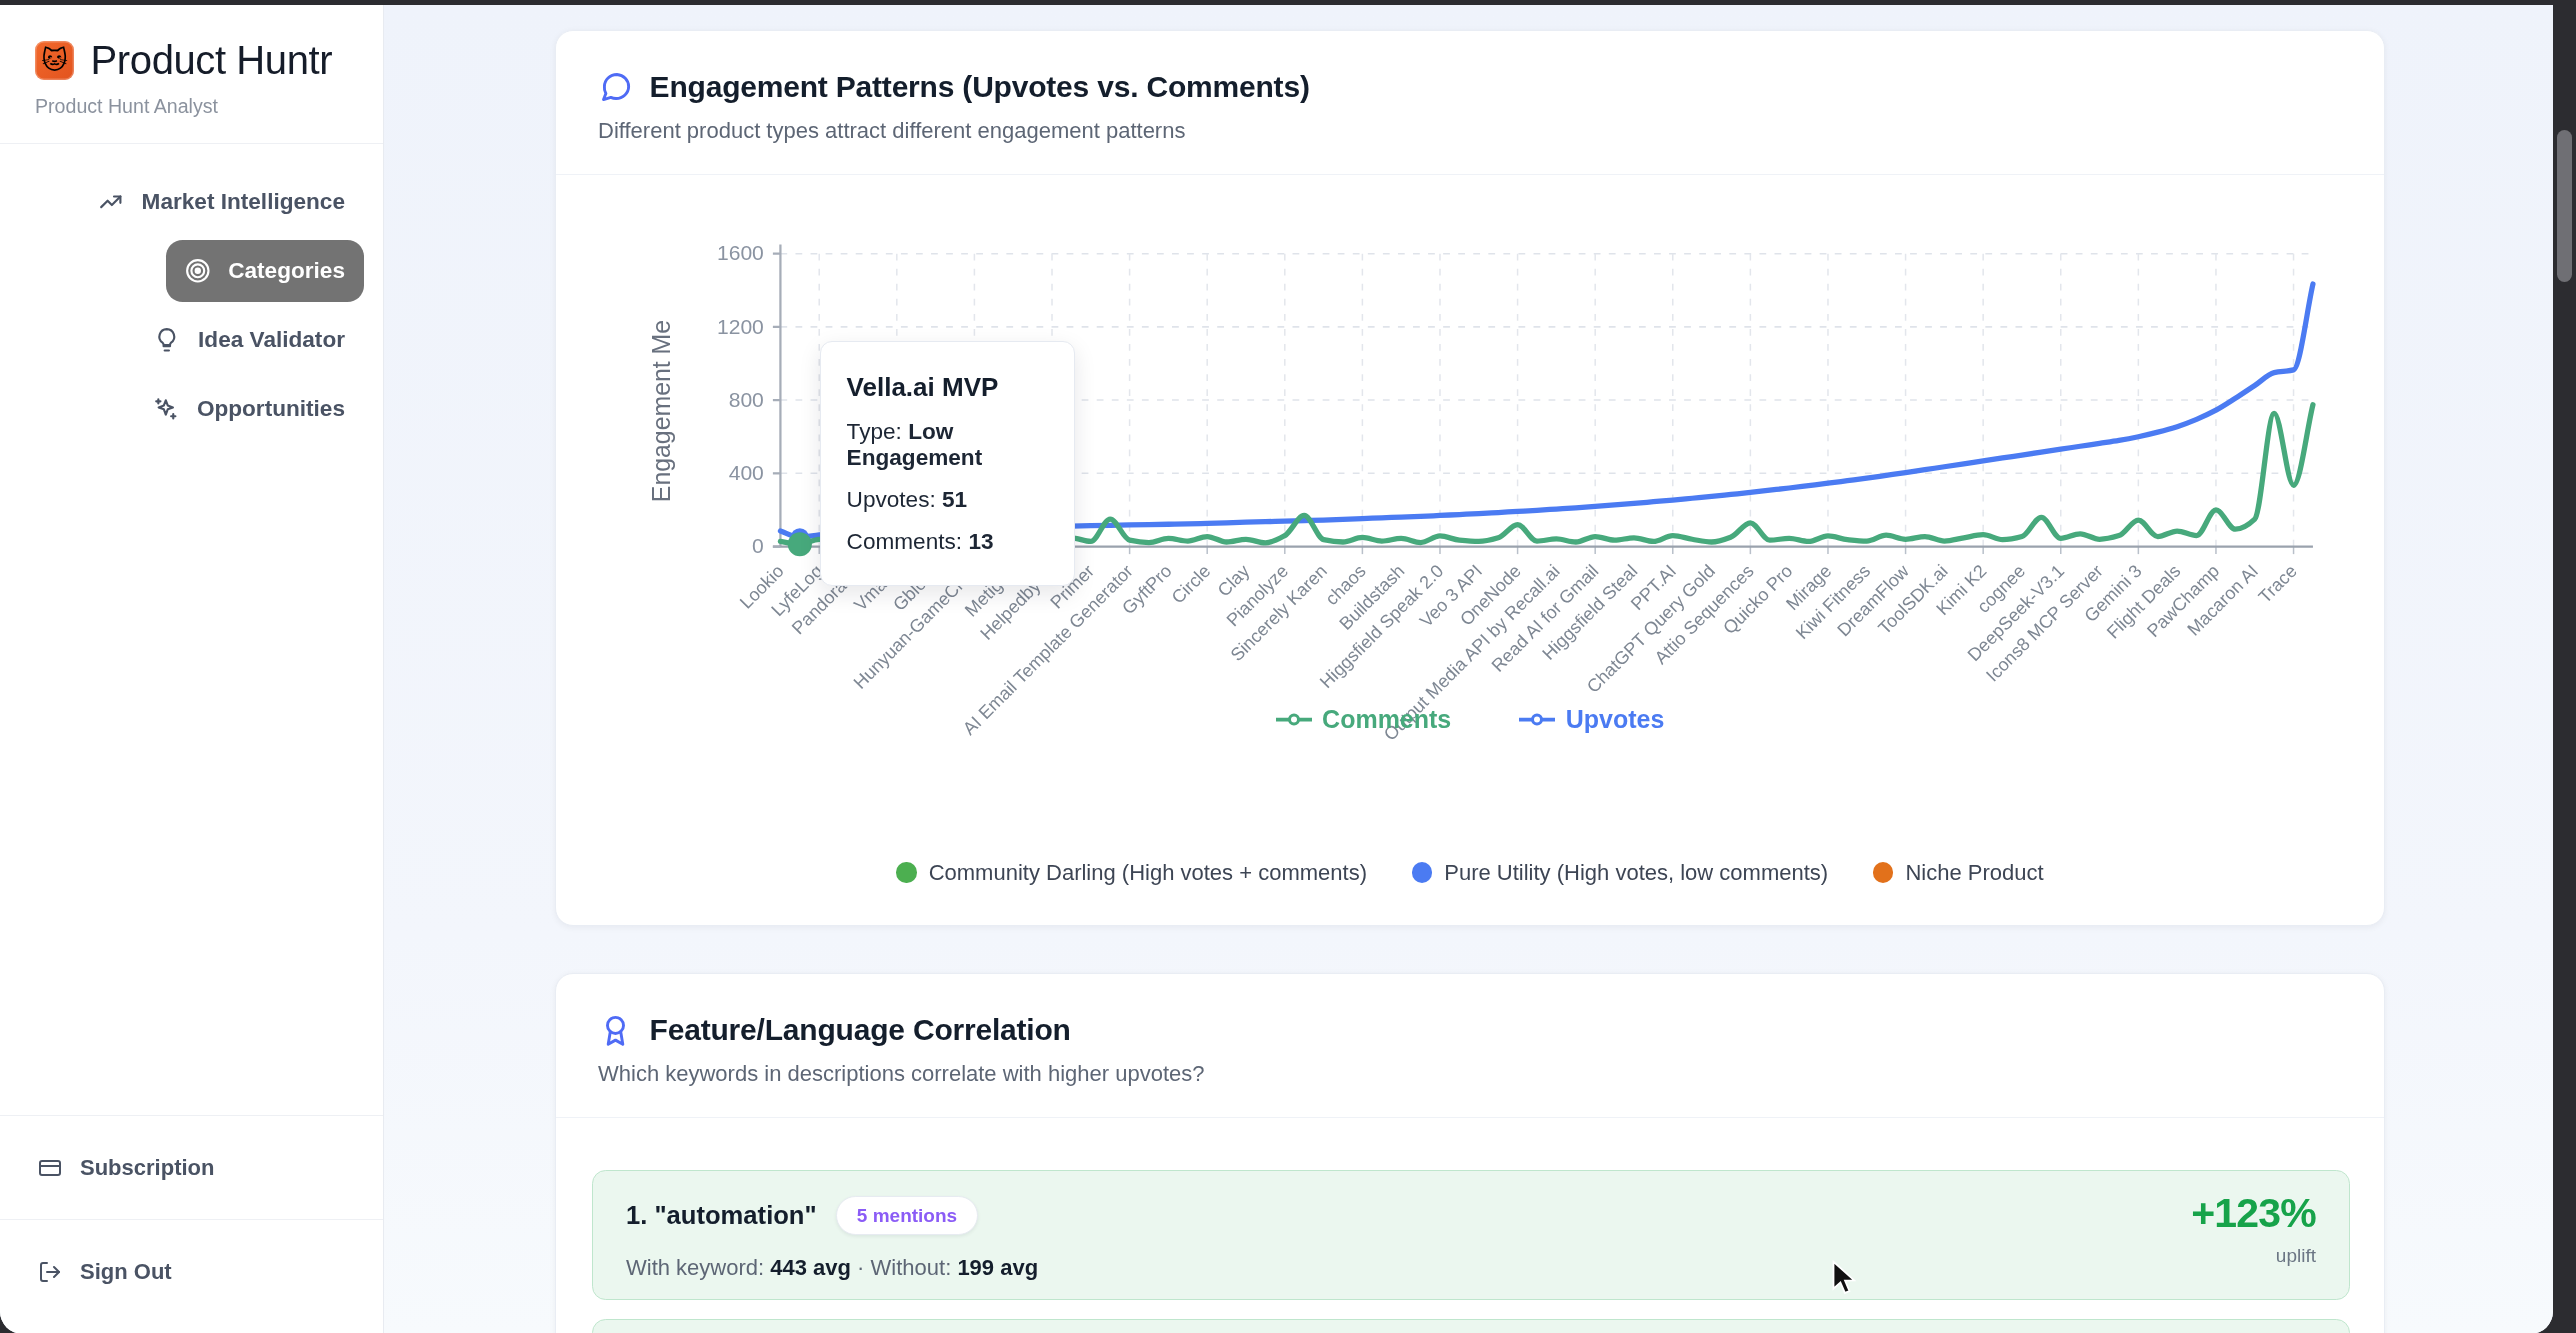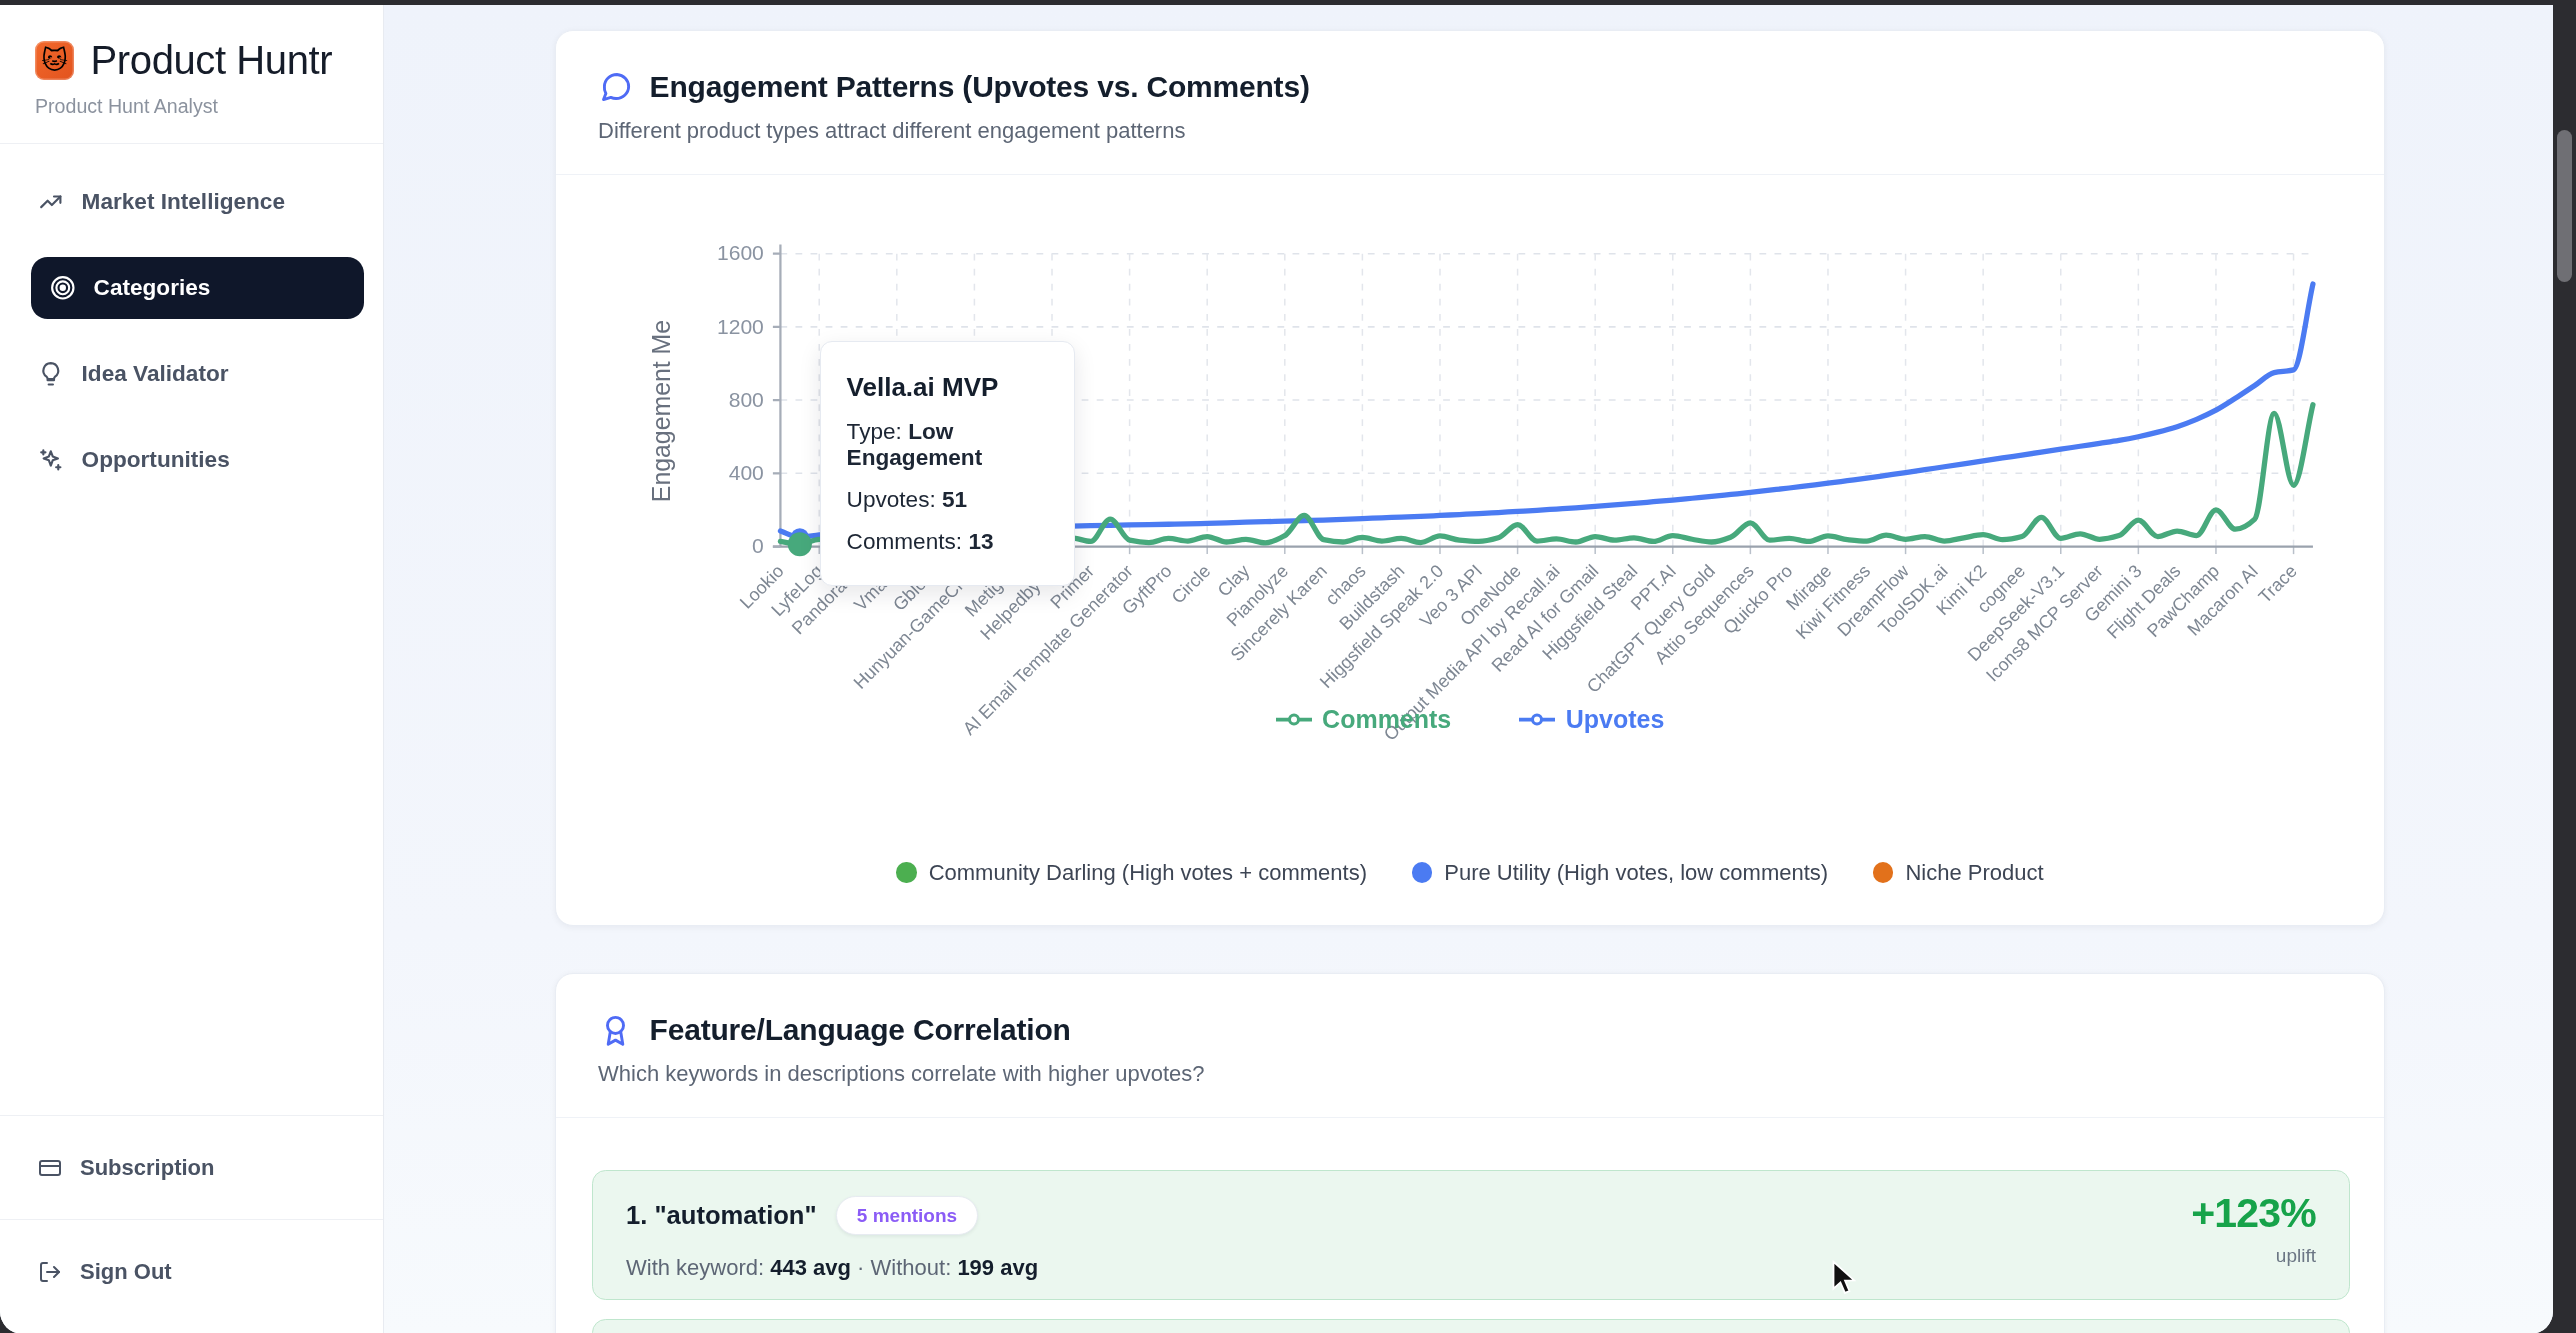--- a/index.html
+++ b/index.html
@@ -15,25 +15,25 @@
   .scroll-thumb{position:absolute;top:130px;right:3.8px;width:15px;height:152px;border-radius:7.5px;background:#6f6f74;}
 
   
   .sidebar{position:absolute;top:0;left:0;width:384px;height:100%;background:#ffffff;border-right:1.5px solid #e8ebf1;}
   .sb-header{padding:33px 35px 25.6px 35px;border-bottom:1.5px solid #eef0f4;}
   .sb-brandrow{display:flex;align-items:center;gap:16.6px;}
   .logo{width:39px;height:39px;border-radius:9px;background:linear-gradient(135deg,#f2692c,#e2531e);
     display:flex;align-items:center;justify-content:center;font-size:25.6px;flex:0 0 auto;box-shadow:inset 0 0 0 1.5px rgba(255,255,255,.25);}
   .app-title{font-size:40px;font-weight:400;color:#151c29;letter-spacing:-0.4px;}
   .app-tagline{margin-top:12px;font-size:19.6px;color:#8b929e;}
-  .nav{margin:27px 19px 0 19px;display:flex;flex-direction:column;gap:24px;}
+  .nav{margin:27px 19px 0 19px;display:flex;flex-direction:column;gap:7px;align-items:flex-end;}
   .nav-item{height:62px;display:flex;align-items:center;gap:18px;padding:0 19px;border-radius:16.6px;
     font-size:22.6px;font-weight:600;color:#4a5364;cursor:pointer;}
   .nav-item svg{width:25.6px;height:25.6px;flex:0 0 auto;}
-  .nav-item.active{background:#0f172a;color:#ffffff;margin-left:12px;}
+  .nav-item.active{background:#737373;color:#ffffff;margin-left:12px;}
   .sb-footer{position:absolute;left:0;right:0;bottom:10.5px;}
   .sb-footsec{border-top:1.5px solid #eef0f4;padding:25px 19px;}
   .foot-item{height:53px;display:flex;align-items:center;gap:18px;padding:0 19px;border-radius:13.6px;
     font-size:22px;font-weight:600;color:#4a5364;cursor:pointer;}
   .foot-item svg{width:24px;height:24px;}
 
   
   .main{position:absolute;left:384px;top:0;right:0;bottom:0;background:linear-gradient(180deg,#eff3fb 0%,#f3f6fc 70%,#f7fafd 100%);}
   .card{position:absolute;left:171px;width:1830px;background:#ffffff;border:1.5px solid #e9edf4;border-radius:18px;
     box-shadow:0 1.5px 6px rgba(16,24,40,.05);}

